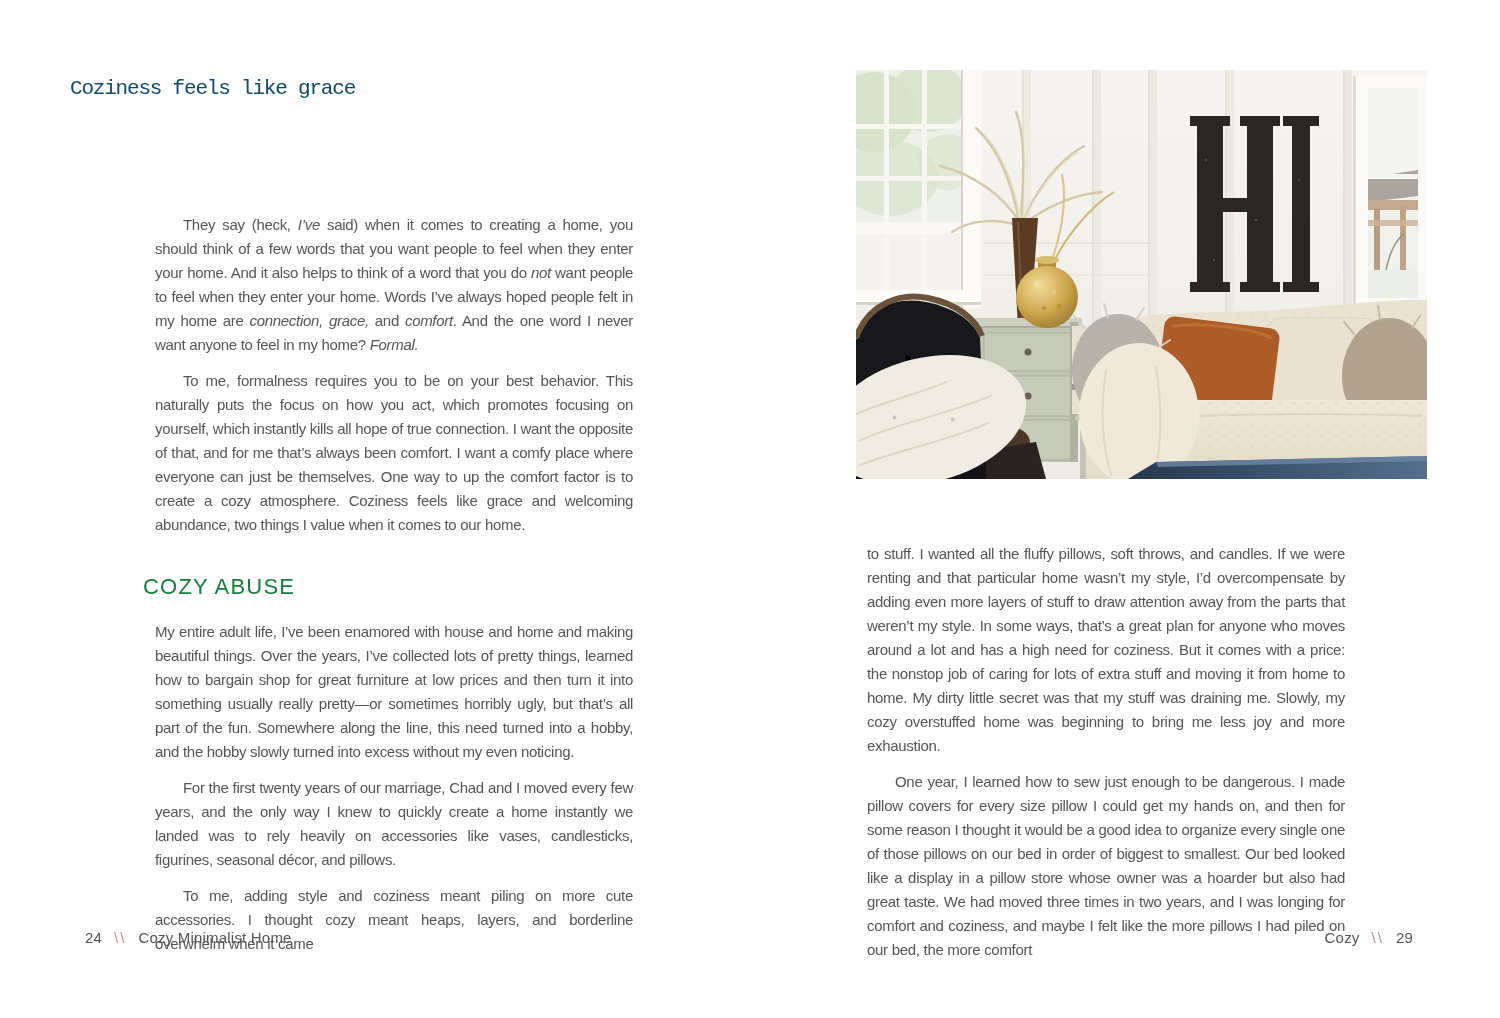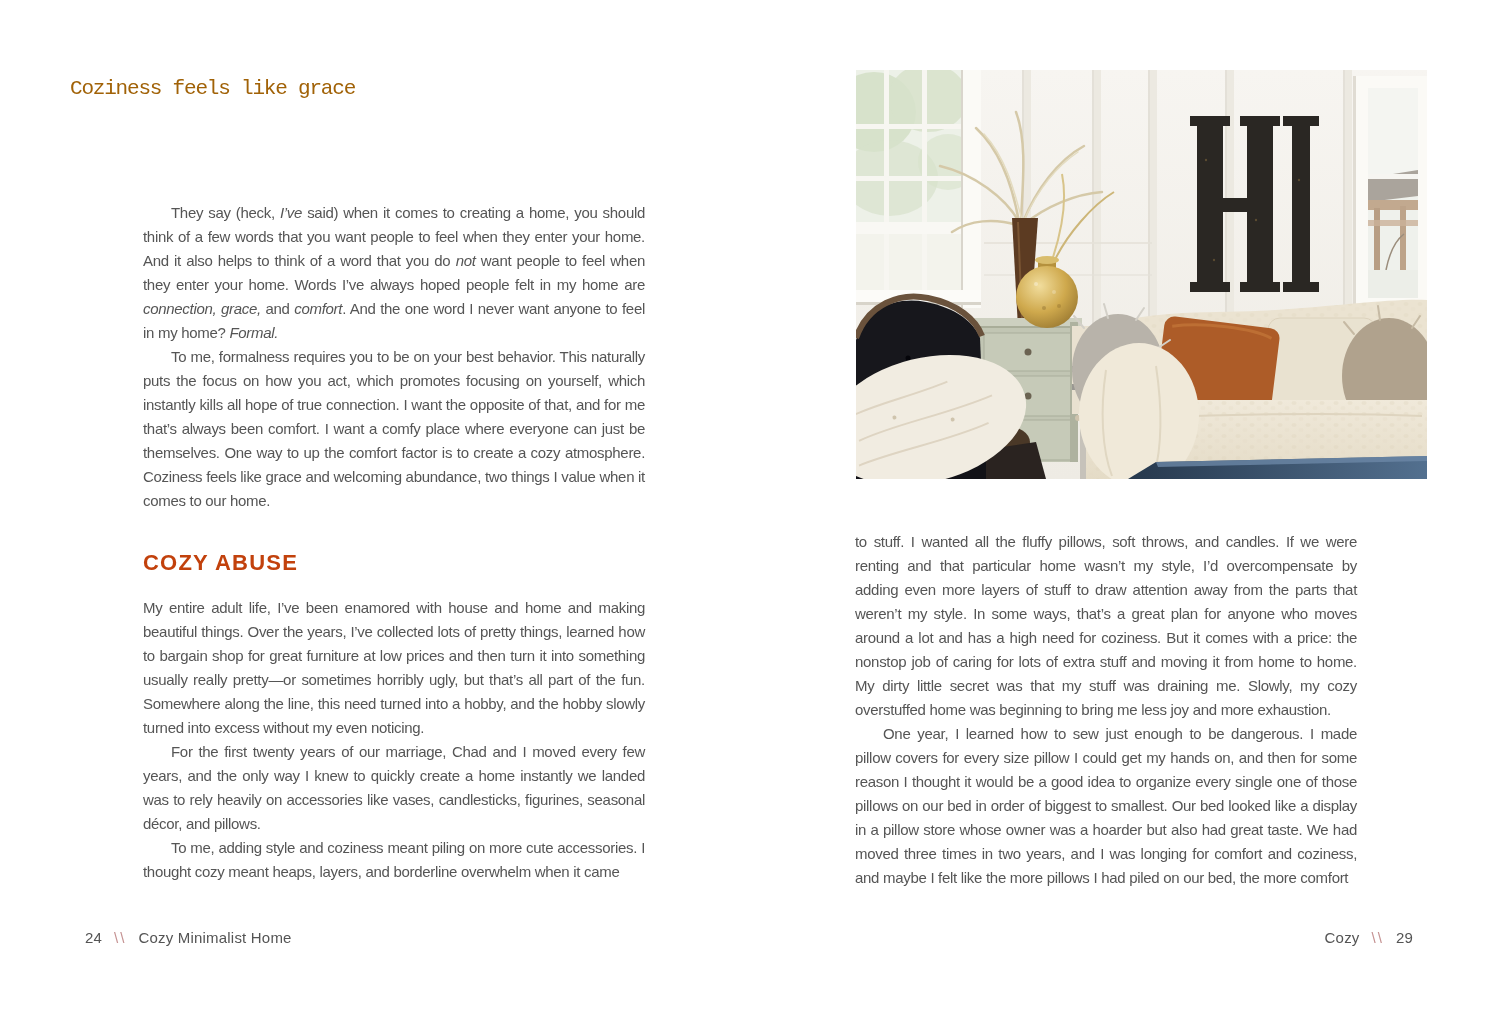--- a/index.html
+++ b/index.html
@@ -15,21 +15,21 @@
     font-size:21px;line-height:37px;letter-spacing:-1.2px;
   }
   
   .body-col{
     position:absolute;width:502px;
     font-size:15px;line-height:24px;letter-spacing:-0.3px;
     color:#555555;text-align:justify;
   }
   .left-col{left:143px;top:201px;}
   .right-col{left:855px;top:530px;}
-  .body-col p{margin:0;}
+  .body-col p{margin:12px;}
   .body-col p.indent{text-indent:28px;}
   .body-col em{font-style:italic;}
   .section-heading{
     font-size:22px;font-weight:400;letter-spacing:1.2px;
     margin:38px 0 21px 0;text-align:left;text-indent:0;
   }
   
   .photo{
     position:absolute;left:856px;top:70px;width:571px;height:409px;
     margin:0;overflow:hidden;background:#f2f0eb;
@@ -43,28 +43,28 @@
   .footer-right{right:87px;text-align:left;}
   .page-footer .sep{margin:0 12px;letter-spacing:2px;font-size:15px;}
 </style>
 </head>
 <body>
 
 <div class="spread">
 
   <section>
 
-    <div class="pull-quote" style="color: #a16207;">
+    <div class="pull-quote" style="color: #0c4a6e;">
       <div>Coziness feels like grace</div>
     </div>
 
     <div class="body-col left-col">
       <p class="indent"><span>They say (heck, </span><em>I’ve</em><span> said) when it comes to creating a home, you should think of a few words that you want people to feel when they enter your home. And it also helps to think of a word that you do </span><em>not</em><span> want people to feel when they enter your home. Words I’ve always hoped people felt in my home are </span><em>connection, grace,</em><span> and </span><em>comfort</em><span>. And the one word I never want anyone to feel in my home? </span><em>Formal.</em></p>
       <p class="indent"><span>To me, formalness requires you to be on your best behavior. This naturally puts the focus on how you act, which promotes focusing on yourself, which instantly kills all hope of true connection. I want the opposite of that, and for me that’s always been comfort. I want a comfy place where everyone can just be themselves. One way to up the comfort factor is to create a cozy atmosphere. Coziness feels like grace and welcoming abundance, two things I value when it comes to our home.</span></p>
-      <h2 class="section-heading" style="color: #c2410c; font-weight: bold;">COZY ABUSE</h2>
+      <h2 class="section-heading" style="color: #15803d;">COZY ABUSE</h2>
       <p><span>My entire adult life, I’ve been enamored with house and home and making beautiful things. Over the years, I’ve collected lots of pretty things, learned how to bargain shop for great furniture at low prices and then turn it into something usually really pretty—or sometimes horribly ugly, but that’s all part of the fun. Somewhere along the line, this need turned into a hobby, and the hobby slowly turned into excess without my even noticing.</span></p>
       <p class="indent"><span>For the first twenty years of our marriage, Chad and I moved every few years, and the only way I knew to quickly create a home instantly we landed was to rely heavily on accessories like vases, candlesticks, figurines, seasonal décor, and pillows.</span></p>
       <p class="indent"><span>To me, adding style and coziness meant piling on more cute accessories. I thought cozy meant heaps, layers, and borderline overwhelm when it came</span></p>
     </div>
 
     <div class="page-footer footer-left">
       <span>24</span><span class="sep" style="color: rgb(197, 146, 146);">\\</span><span>Cozy Minimalist Home</span>
     </div>
   </section>
 

